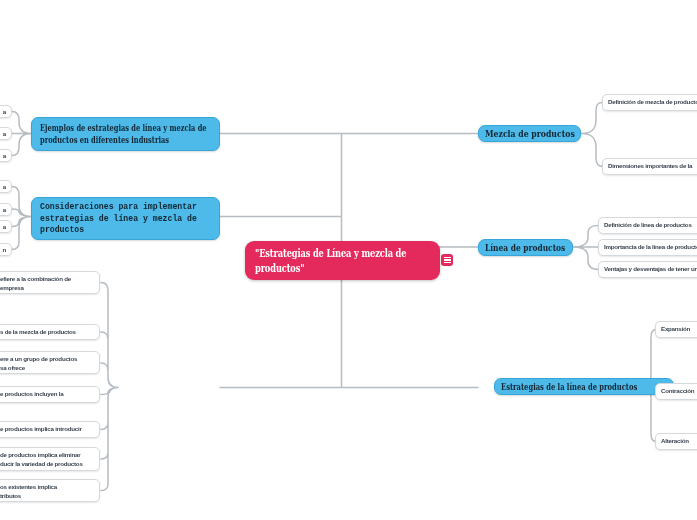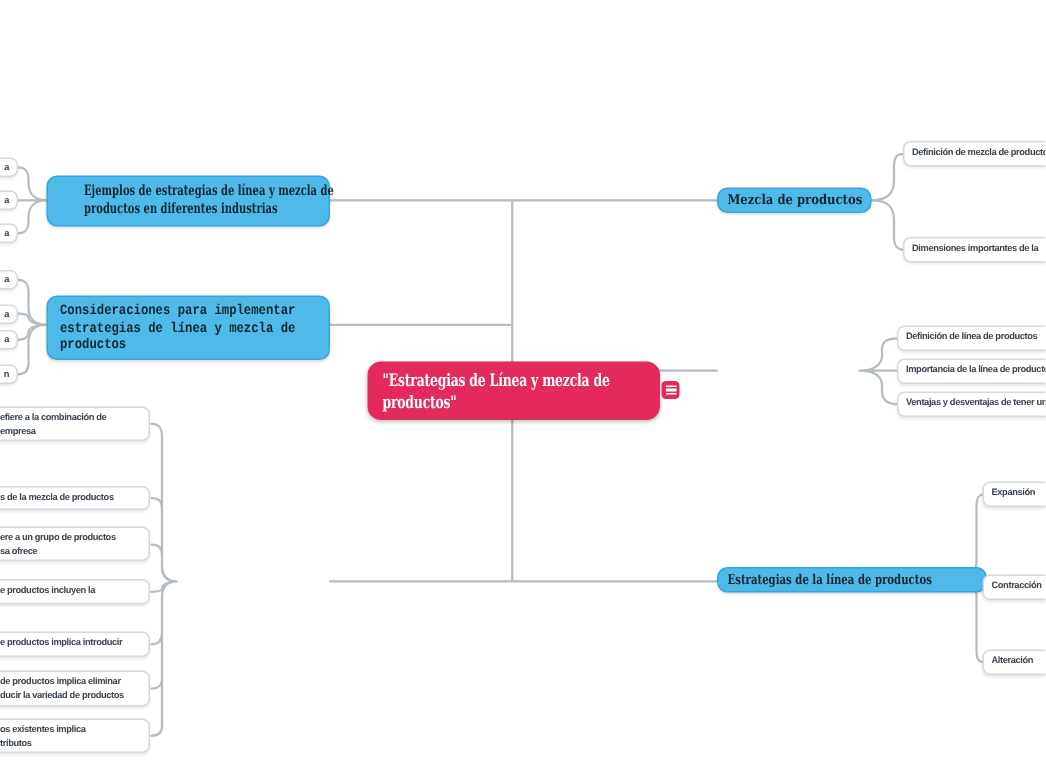--- a/index.html
+++ b/index.html
@@ -79,22 +79,25 @@
   <div class="menu-btn">
     <i></i>
       <i></i>
       <i></i>
   </div>
 
   <div class="node node-blue one-line" style="left:478px; top:125px; width:103px;">
     <span class="tx" style="transform:scaleX(.86);">Mezcla de productos</span>
   </div>
 
+  <div class="node node-blue one-line" style="left:478px; top:238.5px; width:95px;">
+    <span class="tx" style="transform:scaleX(.83);">Línea de productos</span>
+  </div>
 
-  <div class="node node-blue one-line" style="left:478px; top:377.5px; width:180px;">
+  <div class="node node-blue one-line" style="left:494px; top:377.5px; width:180px;">
     <span class="tx" style="transform:scaleX(.75);">Estrategias de la línea de productos</span>
   </div>
 
   <div class="node-white" style="left:602px; top:94px;  width:160px; height:17px;">
     <div>Definición de mezcla de productos</div>
   </div>
   <div class="node-white" style="left:602px; top:158px; width:160px; height:17px;">
     <div>Dimensiones importantes de la</div>
   </div>
 
@@ -111,21 +114,21 @@
   <div class="node-white" style="left:655px; top:321px; width:80px; height:17px;">
     <div>Expansión</div>
   </div>
   <div class="node-white" style="left:655px; top:383px; width:80px; height:17px;">
     <div>Contracción</div>
   </div>
   <div class="node-white" style="left:655px; top:433px; width:80px; height:17px;">
     <div>Alteración</div>
   </div>
 
-  <div class="node node-blue" style="left:31px; top:117px; width:189px; padding:4px 24px;">
+  <div class="node node-blue" style="left:31px; top:117px; width:189px; padding:4px 8px;">
     <span class="tx" style="width:245px; font-size:9.5px; line-height:12px; transform:scaleX(.70); transform-origin:0 0;">Ejemplos de estrategias de línea y mezcla de productos en diferentes industrias</span>
   </div>
 
   <div class="node node-blue" style="left:31px; top:197px; width:189px; padding:3px 8px;font-family:Liberation Mono, monospace;">
     <span class="tx" style="width:200px; font-size:9.5px; line-height:11.5px; transform:scaleX(.86); transform-origin:0 0;">Consideraciones para implementar estrategias de línea y mezcla de productos</span>
   </div>
 
 
   <div class="node-white stub" style="left:-28px; top:105px; width:40px; height:13px; padding:2px 5px 2px 2px;">
     <div>a</div>

